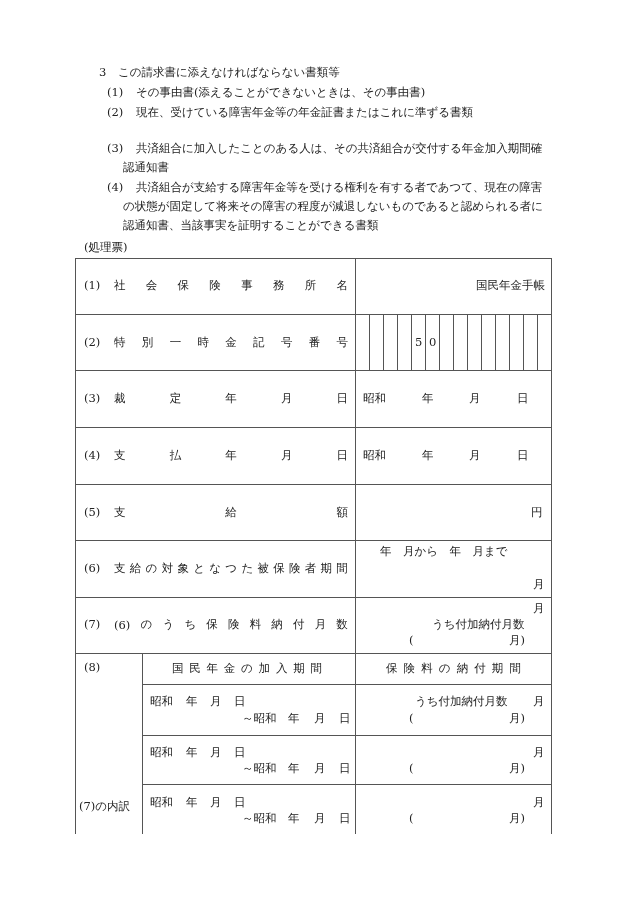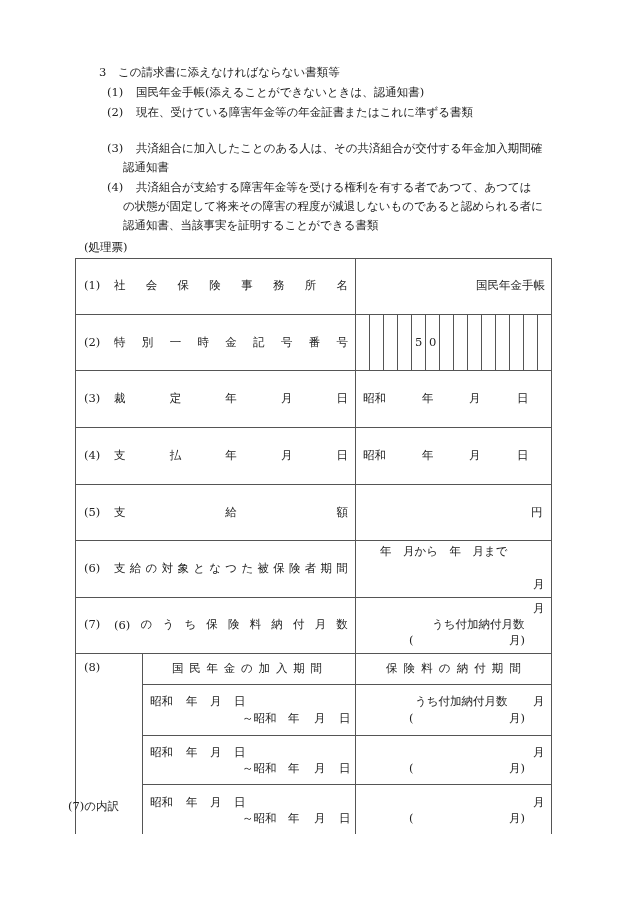--- a/index.html
+++ b/index.html
@@ -16,31 +16,31 @@
   .cell-lbl span { display: inline-block; }
 </style>
 </head>
 <body>
 
 <div>
   <div class="abs" style="left:99px;top:65px;">3</div>
   <div class="abs" style="left:118px;top:65px;">この請求書に添えなければならない書類等</div>
 
   <div class="abs" style="left:107px;top:85px;">(1)</div>
-  <div class="abs" style="left:136px;top:85px;">国民年金手帳(添えることができないときは、認通知書)</div>
+  <div class="abs" style="left:136px;top:85px;">その事由書(添えることができないときは、その事由書)</div>
 
   <div class="abs" style="left:107px;top:105px;">(2)</div>
   <div class="abs" style="left:136px;top:105px;">現在、受けている障害年金等の年金証書またはこれに準ずる書類</div>
 
   <div class="abs" style="left:107px;top:141px;">(3)</div>
   <div class="abs" style="left:136px;top:141px;">共済組合に加入したことのある人は、その共済組合が交付する年金加入期間確</div>
   <div class="abs" style="left:123px;top:160px;">認通知書</div>
 
   <div class="abs" style="left:107px;top:180px;">(4)</div>
-  <div class="abs" style="left:136px;top:180px;">共済組合が支給する障害年金等を受ける権利を有する者であつて、あつては</div>
+  <div class="abs" style="left:136px;top:180px;">共済組合が支給する障害年金等を受ける権利を有する者であつて、現在の障害</div>
   <div class="abs" style="left:123px;top:199px;">の状態が固定して将来その障害の程度が減退しないものであると認められる者に</div>
   <div class="abs" style="left:123px;top:218px;">認通知書、当該事実を証明することができる書類</div>
 
   <div class="abs" style="left:84px;top:240px;">(処理票)</div>
 </div>
 
 <div>
 
   <div class="line-v" style="left:75px;top:258px;height:576px;"></div>
   <div class="line-v" style="left:551px;top:258px;height:576px;"></div>
@@ -206,21 +206,21 @@
   </div>
   <div class="abs" style="left:356px;top:597px;width:195px;height:56px;"></div>
   <div class="abs" style="left:533px;top:601px;">月</div>
   <div class="abs" style="left:432px;top:617px;">うち付加納付月数</div>
   <div class="abs" style="left:409px;top:633px;">(</div>
   <div class="abs" style="left:509px;top:633px;">月)</div>
 </div>
 
 <div>
   <div class="abs" style="left:84px;top:660px;">(8)</div>
-  <div class="abs" style="left:68px;top:799px;">(7)の内訳</div>
+  <div class="abs" style="left:79px;top:799px;">(7)の内訳</div>
 
   <div class="cell-lbl" style="left:172px;top:661px;width:150px;">
     <span>国</span>
     <span>民</span>
     <span>年</span>
     <span>金</span>
     <span>の</span>
     <span>加</span>
     <span>入</span>
     <span>期</span>

